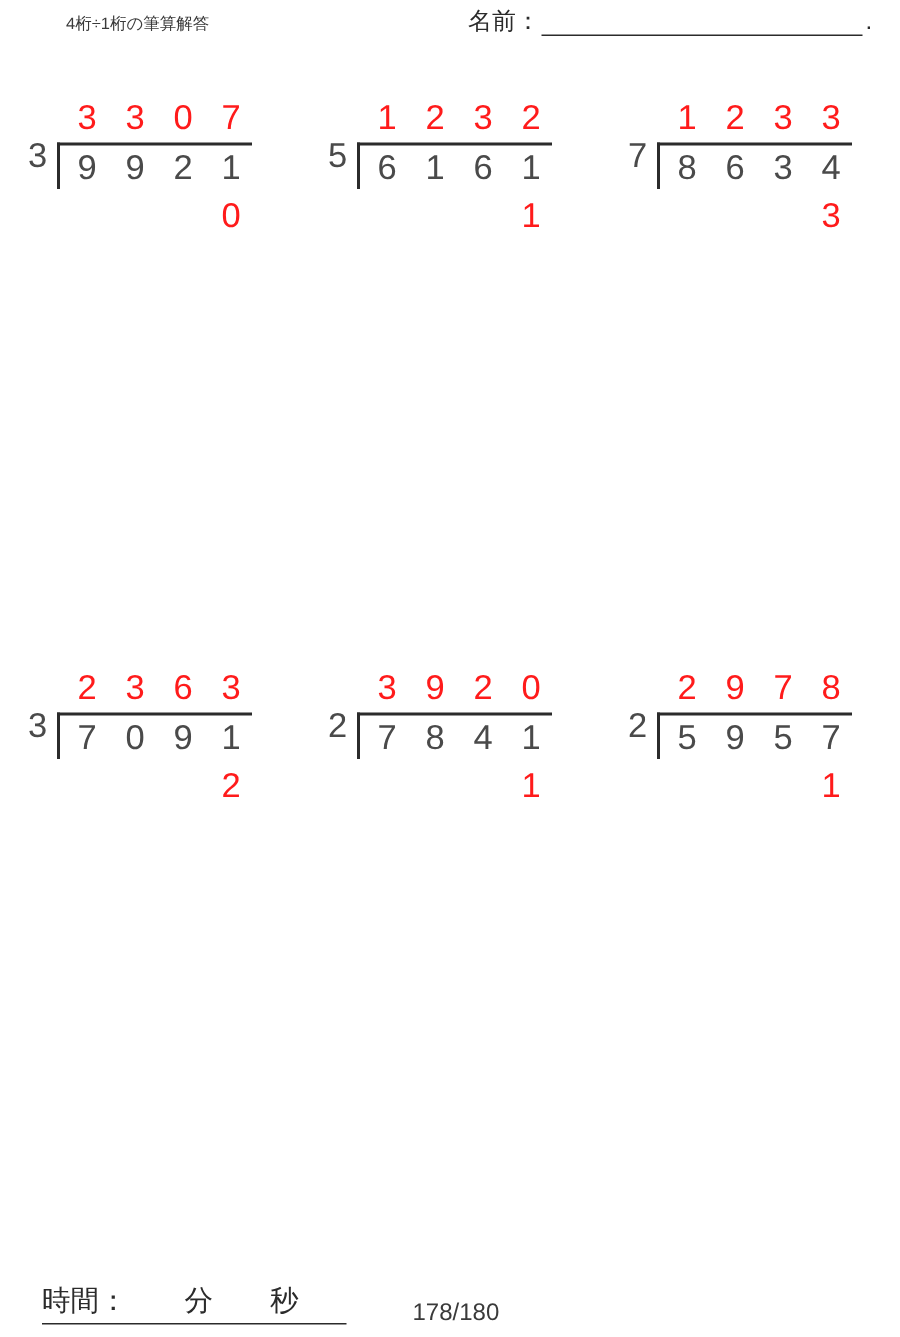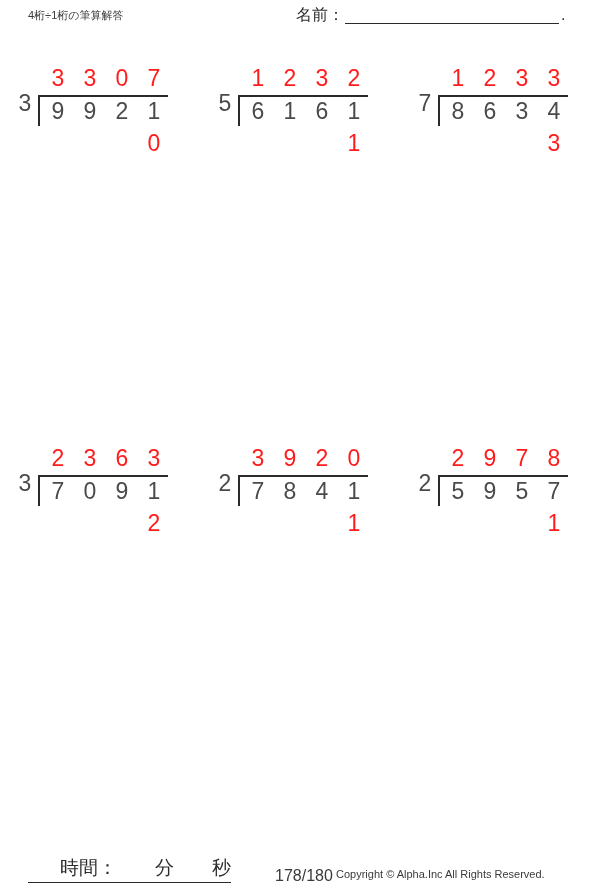--- a/index.html
+++ b/index.html
@@ -11,21 +11,21 @@
     height: 891px;
     position: relative;
     background: #ffffff;
     font-family: "Liberation Sans", "DejaVu Sans", sans-serif;
     overflow: hidden;
   }
 
   
   #header {
     position: absolute;
-    top: 0; left: 0;
+    top: 0; left: 16px;
     width: 576px;
     height: 46px;
   }
   #worksheet-title {
     position: absolute;
     left: 28px;
     top: 8px;
     font-size: 11px;
     color: #3a3a3a;
     letter-spacing: 0px;
@@ -146,21 +146,20 @@
     color: #ff1b1b;
   }
 
   
   #footer {
     position: absolute;
     left: 0;
     top: 856px;
     width: 544px;
     height: 35px;
-    text-align: right;
   }
   #time-field {
     position: absolute;
     left: 28px;
     top: 0px;
     font-size: 19px;
     color: #2b2b2b;
     border-bottom: 1.6px solid #2b2b2b;
     padding-bottom: 2px;
     width: 203px;
@@ -359,14 +358,13 @@
         </div>
       </div>
     </div>
 
   </div>
 </div>
 
 <div id="footer">
   <div id="time-field">時間：　　分　　秒</div>
   <div id="page-number">178/180</div>
-  <div id="copyright">Copyright © Alpha.Inc All Rights Reserved.</div>
 </div>
 
 </body></html>

